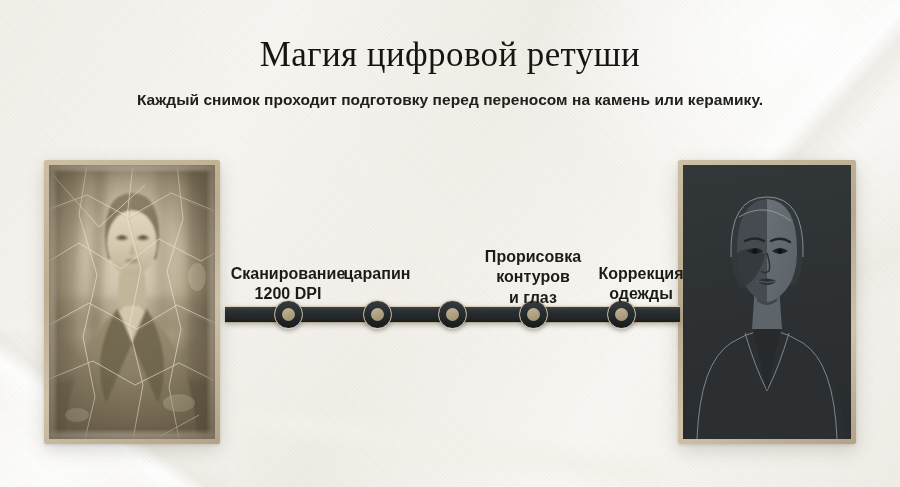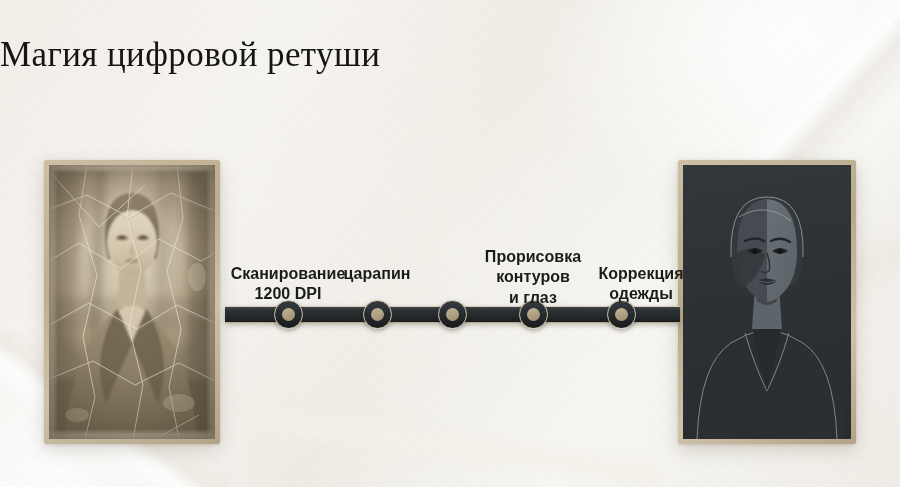--- a/index.html
+++ b/index.html
@@ -59,21 +59,21 @@
   }
   #grain {
     position: absolute; inset: 0;
     background-image:
       repeating-linear-gradient(45deg, rgba(0,0,0,0.012) 0 1px, rgba(255,255,255,0) 1px 3px),
       repeating-linear-gradient(-45deg, rgba(0,0,0,0.008) 0 1px, rgba(255,255,255,0) 1px 4px);
     pointer-events: none;
   }
 
   
-  #header { position: absolute; left: 0; top: 0; width: 900px; }
+  #header { position: absolute; left: 0; top: 0; width: 900px; text-align: center; }
 
   #page-title {
     font-family: "Liberation Serif", "DejaVu Serif", serif;
     font-size: 35px;
     font-weight: 400;
     letter-spacing: 0.4px;
     color: #161512;
     margin-top: 35px;
     line-height: 1.15;
   }
@@ -212,20 +212,21 @@
 <div id="slide">
 
   <div class="vein" id="vein-a"></div>
   <div class="vein" id="vein-b"></div>
   <div class="vein" id="vein-c"></div>
   <div class="vein" id="vein-d"></div>
   <div id="grain"></div>
 
   <div id="header">
     <h1 id="page-title">Магия цифровой ретуши</h1>
+    <p id="page-subtitle">Каждый снимок проходит подготовку перед переносом на камень или керамику.</p>
   </div>
 
   <div class="frame" id="frame-before">
     <div class="photo" id="photo-before">
       <div class="bg-clutter"></div>
 
       <svg class="sepia-figure" viewBox="0 0 166 274" preserveAspectRatio="none">
         <defs>
           <linearGradient id="skinG" x1="0" y1="0" x2="0" y2="1">
             <stop offset="0%" stop-color="#e3d8c2"></stop>

